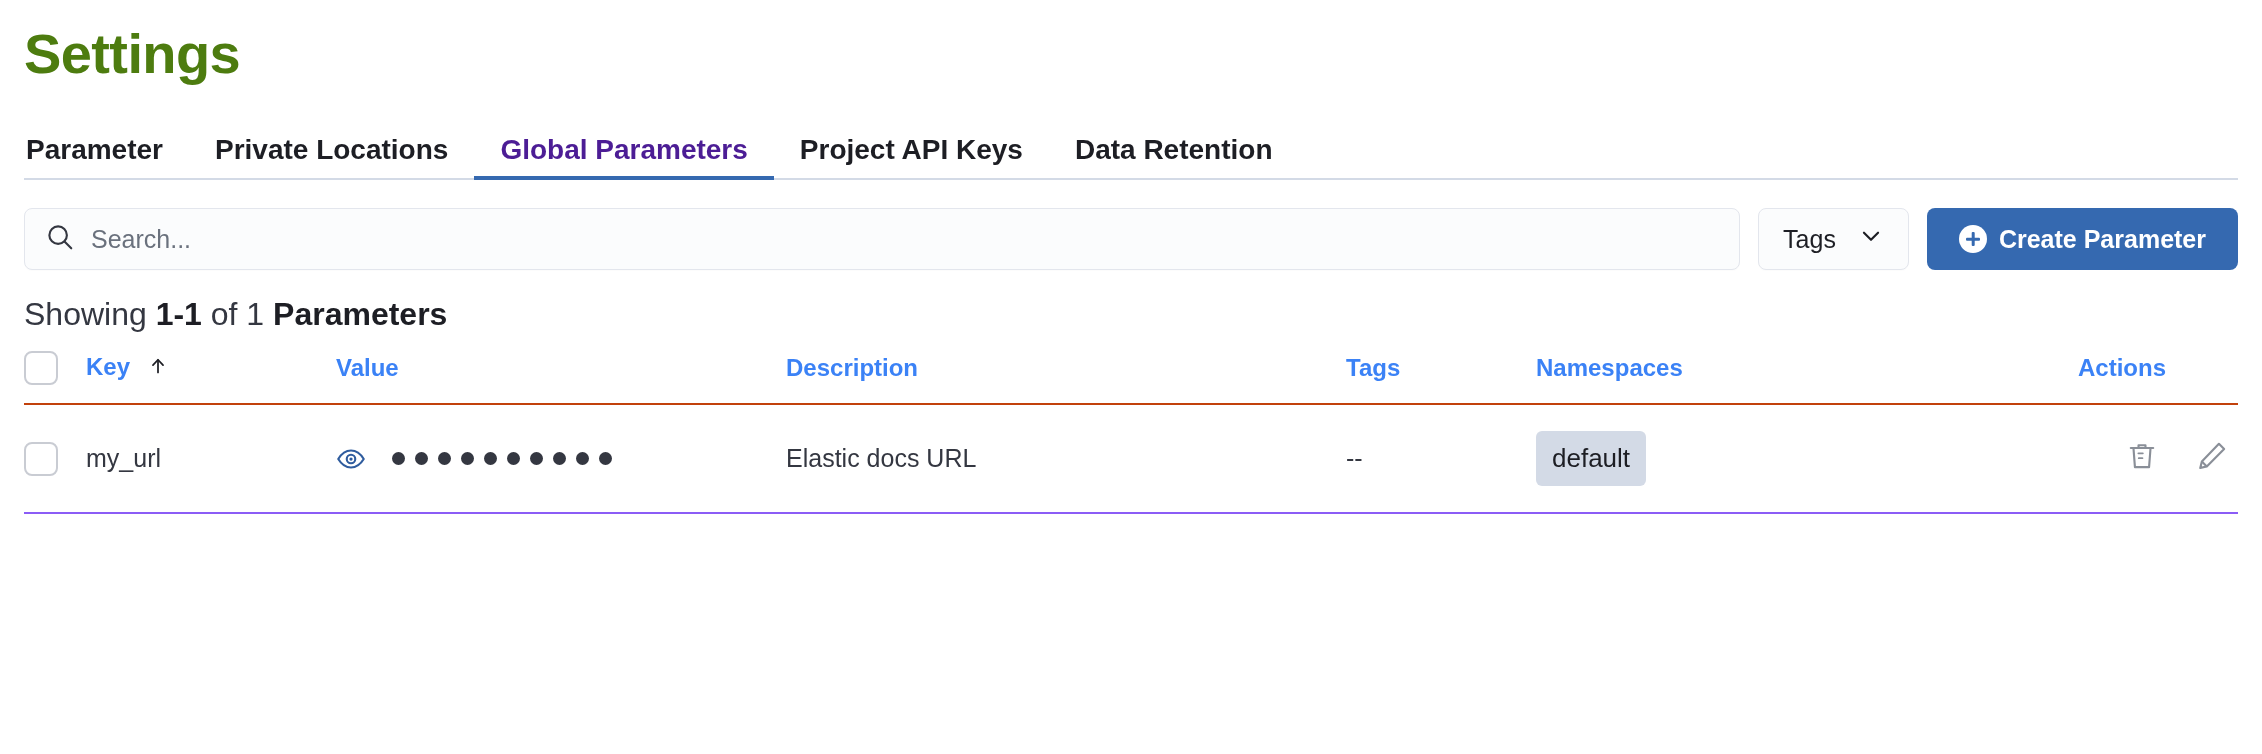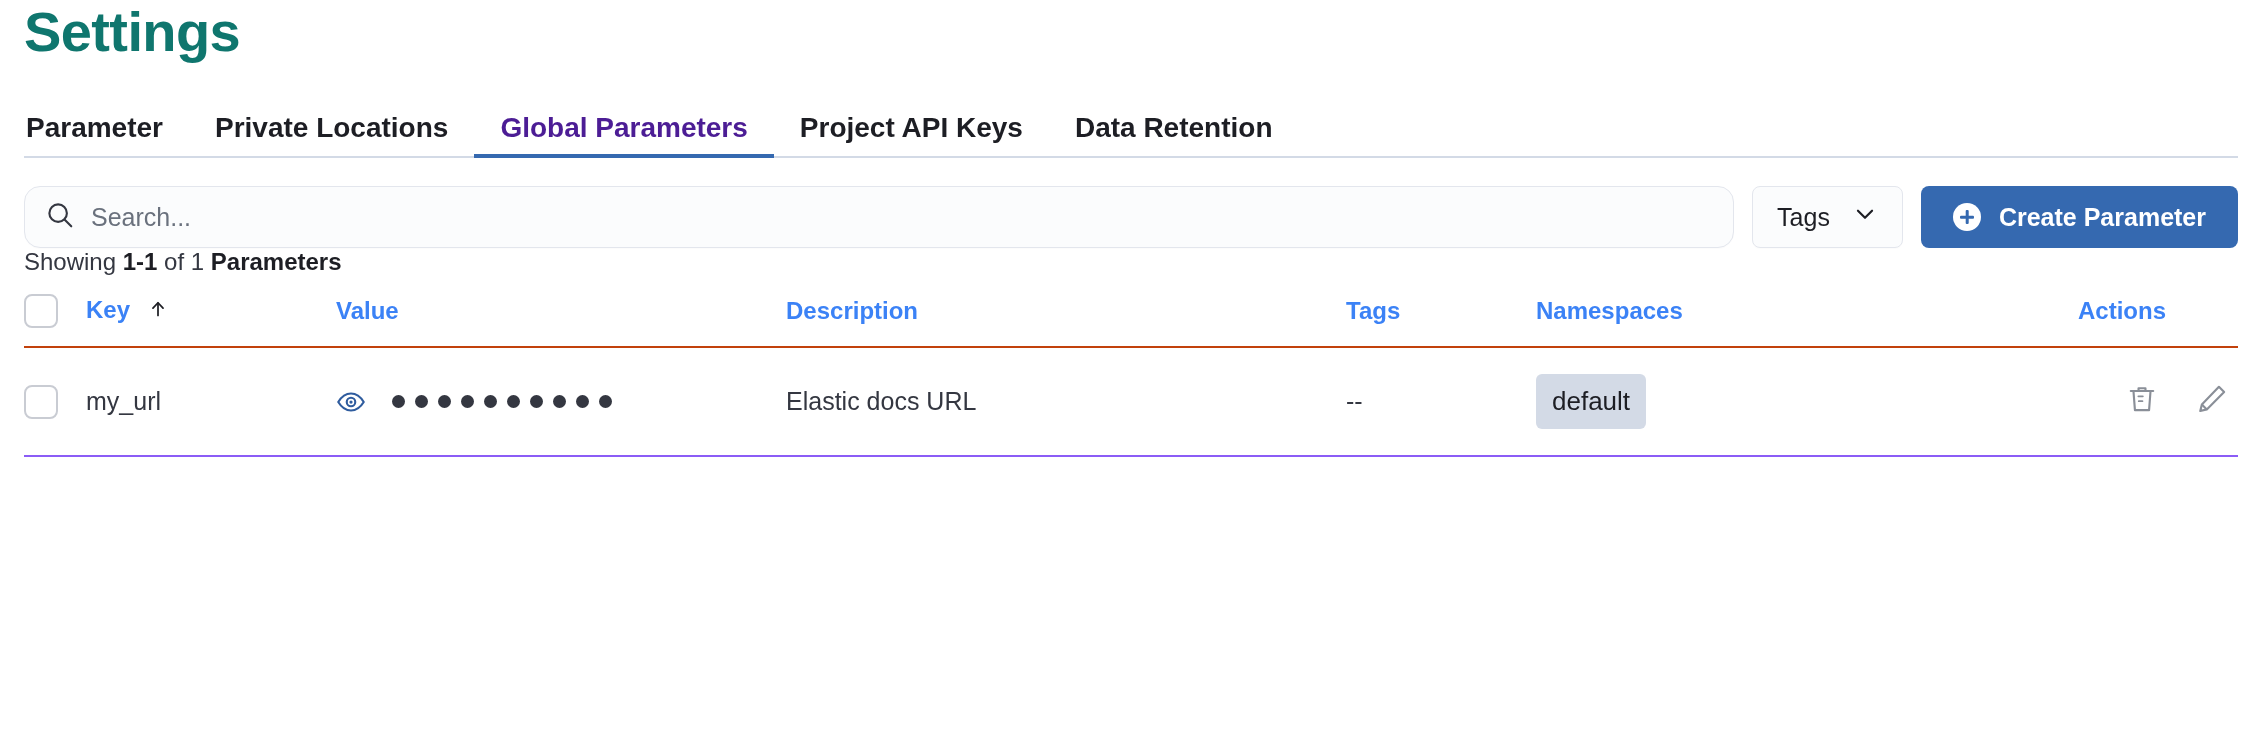--- a/index.html
+++ b/index.html
@@ -19,22 +19,23 @@
     width: 2262px;
     height: 754px;
     position: relative;
   }
 
   
   .page-title {
     font-size: 56px;
     font-weight: 700;
     letter-spacing: -0.6px;
-    color: #0f766e;
+    color: #4d7c0f;
     margin: 0;
+    padding-top: 22px;
     line-height: 1.15;
   }
 
   
   .tabs {
     margin-top: 38px;
     display: flex;
     align-items: flex-end;
     gap: 0;
     border-bottom: 2px solid #d3dae6;
@@ -88,21 +89,21 @@
     gap: 18px;
     height: 62px;
   }
   .search-wrap {
     flex: 1 1 auto;
     display: flex;
     align-items: center;
     gap: 16px;
     background: #fbfcfd;
     border: 1px solid #e3e6ed;
-    border-radius: 16px;
+    border-radius: 8px;
     padding: 0 20px;
     box-shadow: 0 1px 1px rgba(0,0,0,0.015);
   }
   .search-input {
     flex: 1;
     border: none;
     outline: none;
     background: transparent;
     font-family: "Liberation Sans", sans-serif;
     font-size: 25px;
@@ -125,21 +126,21 @@
     font-weight: 400;
     color: #1d1e24;
     cursor: pointer;
     box-shadow: 0 1px 1px rgba(0,0,0,0.015);
   }
 
   .create-button {
     flex: 0 0 auto;
     display: flex;
     align-items: center;
-    gap: 18px;
+    gap: 12px;
     background: #3569b0;
     border: none;
     border-radius: 8px;
     padding: 0 32px;
     font-family: "Liberation Sans", sans-serif;
     font-size: 25px;
     font-weight: 700;
     color: #ffffff;
     cursor: pointer;
   }
@@ -154,21 +155,22 @@
     content:"";
     position:absolute;
     background:#3569b0;
     border-radius: 1px;
   }
   .plus-circle::before { left: 50%; top: 7px; width: 2.6px; height: 14px; transform: translateX(-50%); }
   .plus-circle::after  { top: 50%; left: 7px; height: 2.6px; width: 14px; transform: translateY(-50%); }
 
   
   .showing {
-    font-size: 24px;
+    margin-top: 26px;
+    font-size: 32px;
     color: #343741;
   }
   .showing b { font-weight: 700; color: #1d1e24; }
 
   
   .table {
     margin-top: 18px;
     width: 100%;
     border-collapse: collapse;
   }

